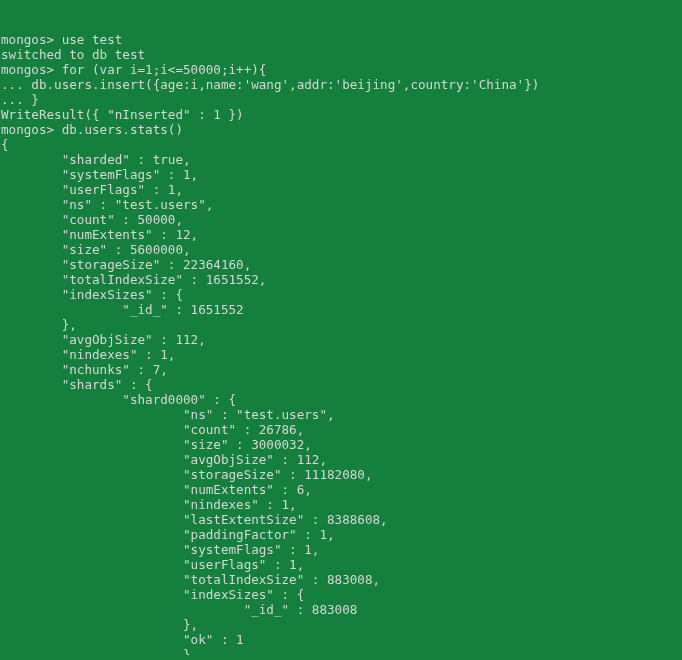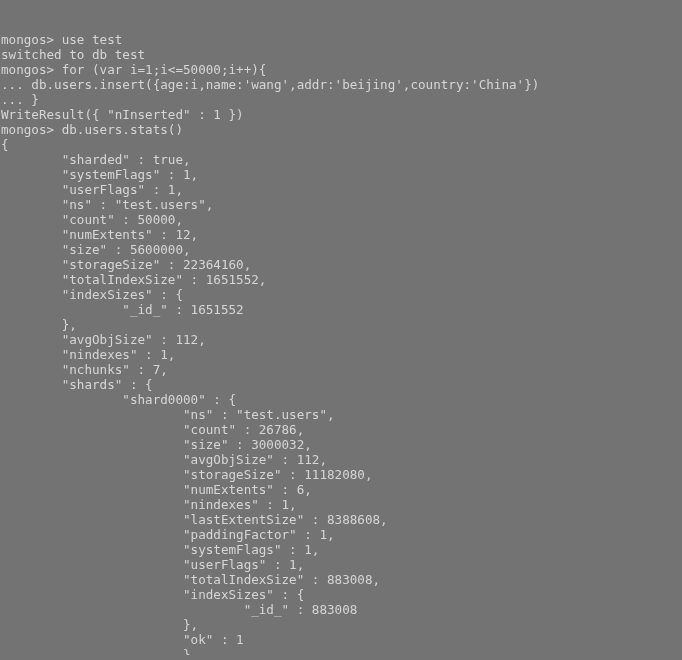--- a/index.html
+++ b/index.html
@@ -33,15 +33,15 @@
     font-family: "DejaVu Sans Mono", "Liberation Mono", monospace;
   }
   .line.partial {
     height: 8px;
     overflow: hidden;
   }
 </style>
 </head>
 <body>
 
-<div class="terminal" style="background: #737373; color: rgb(214, 214, 214);">
+<div class="terminal" style="background: #15803d; color: rgb(214, 214, 214);">
   <div id="terminal-lines"><div class="line">mongos&gt; use test</div><div class="line">switched to db test</div><div class="line">mongos&gt; for (var i=1;i&lt;=50000;i++){</div><div class="line">... db.users.insert({age:i,name:'wang',addr:'beijing',country:'China'})</div><div class="line">... }</div><div class="line">WriteResult({ "nInserted" : 1 })</div><div class="line">mongos&gt; db.users.stats()</div><div class="line">{</div><div class="line">        "sharded" : true,</div><div class="line">        "systemFlags" : 1,</div><div class="line">        "userFlags" : 1,</div><div class="line">        "ns" : "test.users",</div><div class="line">        "count" : 50000,</div><div class="line">        "numExtents" : 12,</div><div class="line">        "size" : 5600000,</div><div class="line">        "storageSize" : 22364160,</div><div class="line">        "totalIndexSize" : 1651552,</div><div class="line">        "indexSizes" : {</div><div class="line">                "_id_" : 1651552</div><div class="line">        },</div><div class="line">        "avgObjSize" : 112,</div><div class="line">        "nindexes" : 1,</div><div class="line">        "nchunks" : 7,</div><div class="line">        "shards" : {</div><div class="line">                "shard0000" : {</div><div class="line">                        "ns" : "test.users",</div><div class="line">                        "count" : 26786,</div><div class="line">                        "size" : 3000032,</div><div class="line">                        "avgObjSize" : 112,</div><div class="line">                        "storageSize" : 11182080,</div><div class="line">                        "numExtents" : 6,</div><div class="line">                        "nindexes" : 1,</div><div class="line">                        "lastExtentSize" : 8388608,</div><div class="line">                        "paddingFactor" : 1,</div><div class="line">                        "systemFlags" : 1,</div><div class="line">                        "userFlags" : 1,</div><div class="line">                        "totalIndexSize" : 883008,</div><div class="line">                        "indexSizes" : {</div><div class="line">                                "_id_" : 883008</div><div class="line">                        },</div><div class="line">                        "ok" : 1</div><div class="line partial">                        }</div></div>
 </div>
 
 </body></html>

